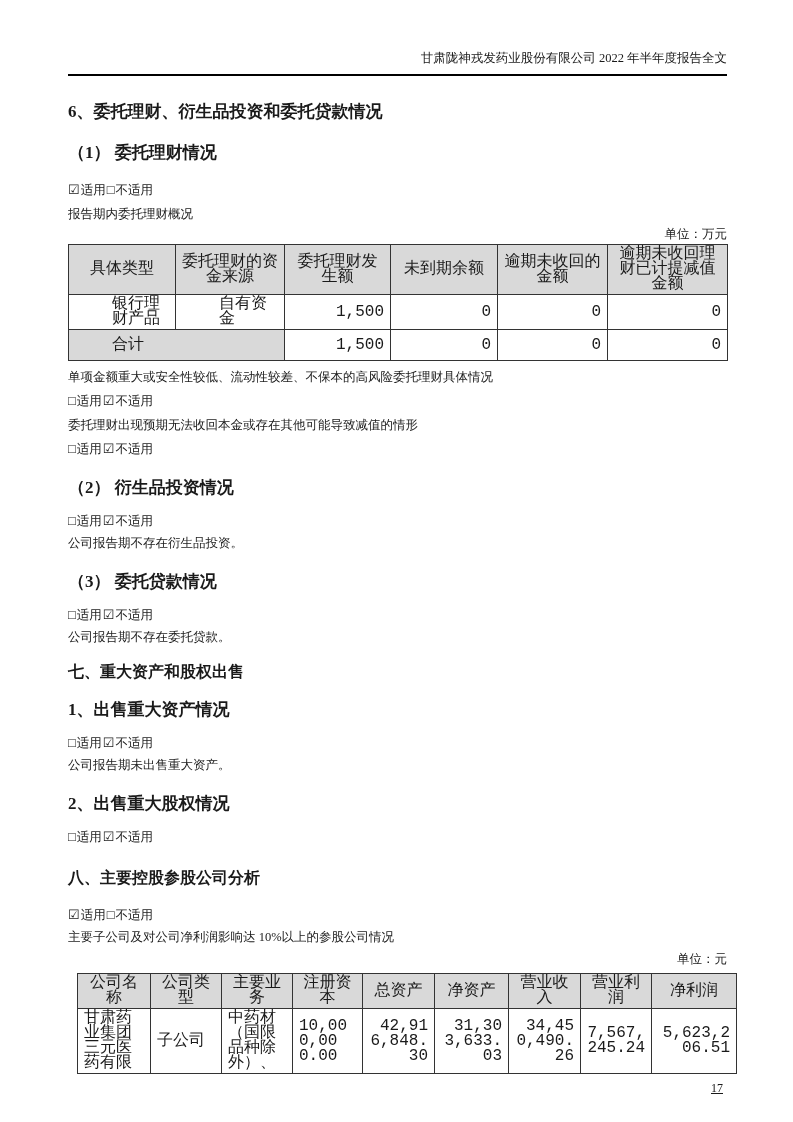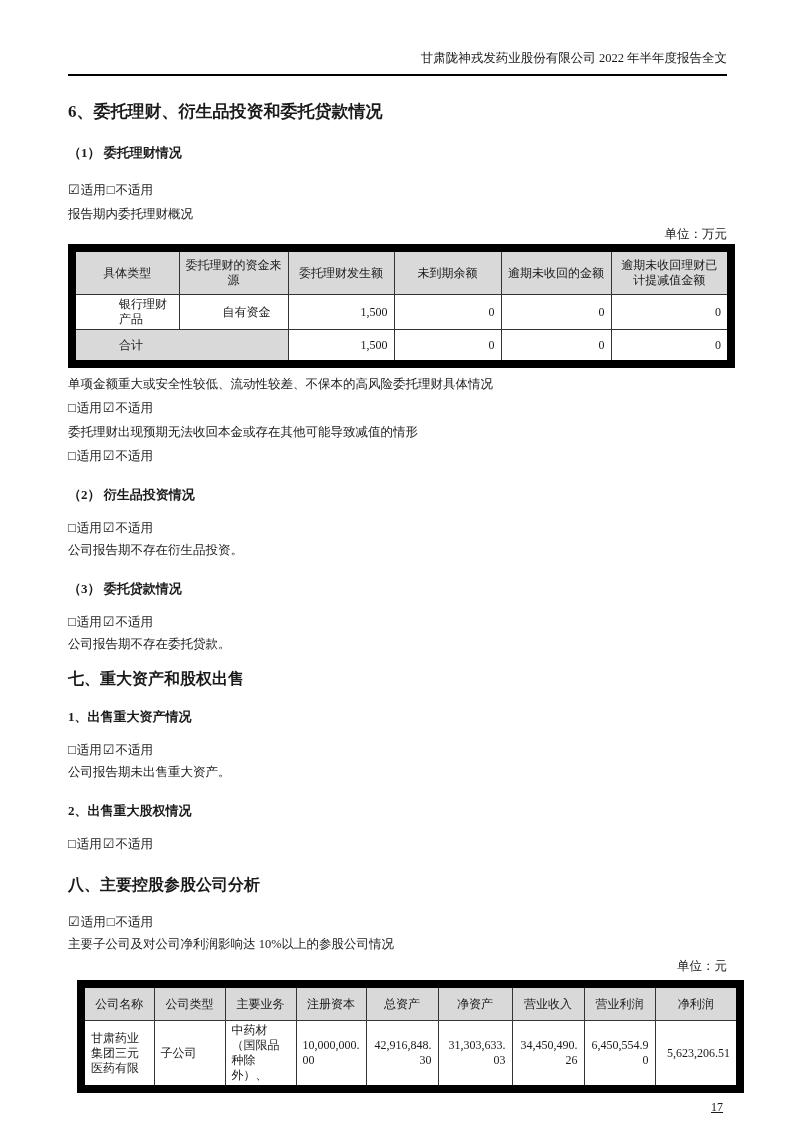--- a/index.html
+++ b/index.html
@@ -16,34 +16,35 @@
     line-height:16px;
   }
   .doc-header{
     text-align:right;
     padding-bottom:8px;
     border-bottom:2px solid #000;
     font-size:12.5px;
   }
   .h-l2{font-size:16px;font-weight:bold;line-height:22px;margin:0;}
   .h-l3{font-size:17px;font-weight:bold;line-height:20px;margin:0;}
-  .h-l4{font-size:13px;font-weight:bold;line-height:18px;margin:0;}
+  .h-l4{font-size:17px;font-weight:bold;line-height:18px;margin:0;}
   .mt-sec6{margin-top:26px;}
   .mt-sub1{margin-top:22px;}
   .check-line{margin-top:16px;}
   .check-line .cb{font-size:13px;margin-right:1px;}
   .check-line .first{margin-right:1px;}
   .body-line{margin-top:6px;}
   .unit-line{text-align:right;margin-top:4px;}
   table{
     border-collapse:collapse;
     table-layout:fixed;
     width:100%;
-    border:8px solid #000000;
-    font-size:12px;
+    border:1px solid #000000;
+    font-size:16px;
+    font-family:Liberation Mono, monospace;
   }
   td{
     border:1px solid #333;
     padding:2px 6px;
     vertical-align:middle;
     overflow:hidden;
     line-height:15px;
   }
   .th-row td{
     background:#d9d9d9;
@@ -207,21 +208,21 @@
           <td>净利润</td>
         </tr>
         <tr class="data-row">
           <td class="tl">甘肃药业集团三元医药有限</td>
           <td class="tl">子公司</td>
           <td class="tl">中药材（国限品种除外）、</td>
           <td class="tl wrap">10,000,000.00</td>
           <td class="trr">42,916,848.30</td>
           <td class="trr">31,303,633.03</td>
           <td class="trr">34,450,490.26</td>
-          <td class="trr">6,450,554.90</td>
+          <td class="trr">7,567,245.24</td>
           <td class="trr">5,623,206.51</td>
         </tr>
       </tbody>
     </table>
   </div>
 
   <div class="page-number">17</div>
 
 </div>
 

